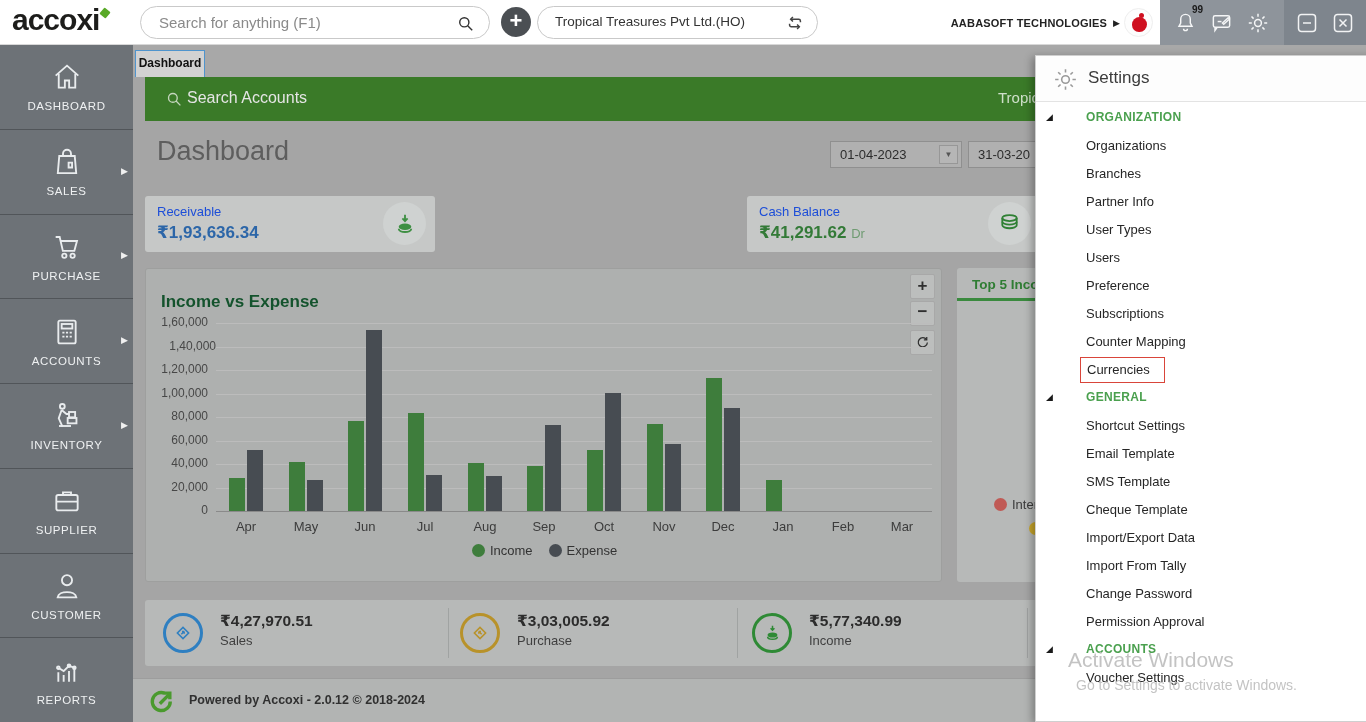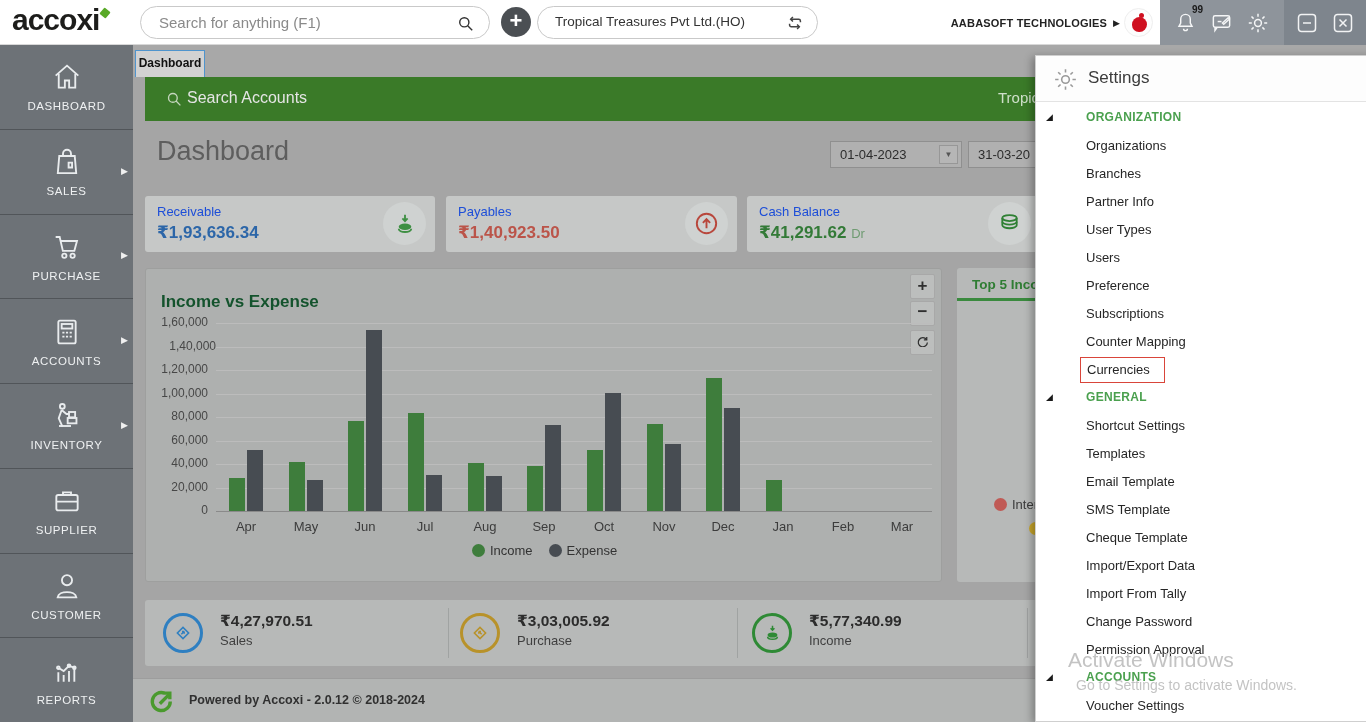--- a/index.html
+++ b/index.html
@@ -311,30 +311,20 @@
   </div>
 
   <div class="card card-receivable">
     <div class="clabel">Receivable</div>
     <div class="cvalue">₹1,93,636.34</div>
     <div class="cicon">
       <svg width="26" height="26" viewBox="0 0 24 24" fill="none" stroke="#3e8f43" stroke-width="1.7">
           <path d="M12 3.5v5.5M9.6 6.8L12 9.3l2.4-2.5"></path>
           <ellipse cx="12" cy="14.6" rx="5.8" ry="3" fill="#3e8f43" stroke="none"></ellipse>
           <path d="M6.2 16.4c0 1.7 2.6 3 5.8 3s5.8-1.3 5.8-3"></path>
-        </svg>
-    </div>
-  </div>
-  <div class="card card-payables">
-    <div class="clabel">Payables</div>
-    <div class="cvalue">₹1,40,923.50</div>
-    <div class="cicon">
-      <svg width="27" height="27" viewBox="0 0 24 24" fill="none" stroke="#b8473c" stroke-width="1.7">
-          <circle cx="12" cy="12" r="8.6"></circle>
-          <path d="M12 16.2V8.4M8.8 11.4L12 8.1l3.2 3.3"></path>
         </svg>
     </div>
   </div>
   <div class="card card-cash">
     <div class="clabel">Cash Balance</div>
     <div class="cvalue"><span>₹41,291.62</span> <span class="dr">Dr</span></div>
     <div class="cicon">
       <svg width="27" height="27" viewBox="0 0 24 24" fill="none" stroke="#2f8034" stroke-width="1.6">
           <ellipse cx="12" cy="7.2" rx="6.4" ry="2.6"></ellipse>
           <path d="M5.6 7.2v3.2c0 1.4 2.9 2.6 6.4 2.6s6.4-1.2 6.4-2.6V7.2"></path>
@@ -515,23 +505,20 @@
           <span class="sil hl">Currencies</span>
         </div>
         <div class="set-row set-header">
           <span class="tri">◢</span>
           <span class="shl">GENERAL</span>
         </div>
         <div class="set-row set-item">
           <span class="sil">Shortcut Settings</span>
         </div>
         <div class="set-row set-item">
-          <span class="sil">Templates</span>
-        </div>
-        <div class="set-row set-item">
           <span class="sil">Email Template</span>
         </div>
         <div class="set-row set-item">
           <span class="sil">SMS Template</span>
         </div>
         <div class="set-row set-item">
           <span class="sil">Cheque Template</span>
         </div>
         <div class="set-row set-item">
           <span class="sil">Import/Export Data</span>

